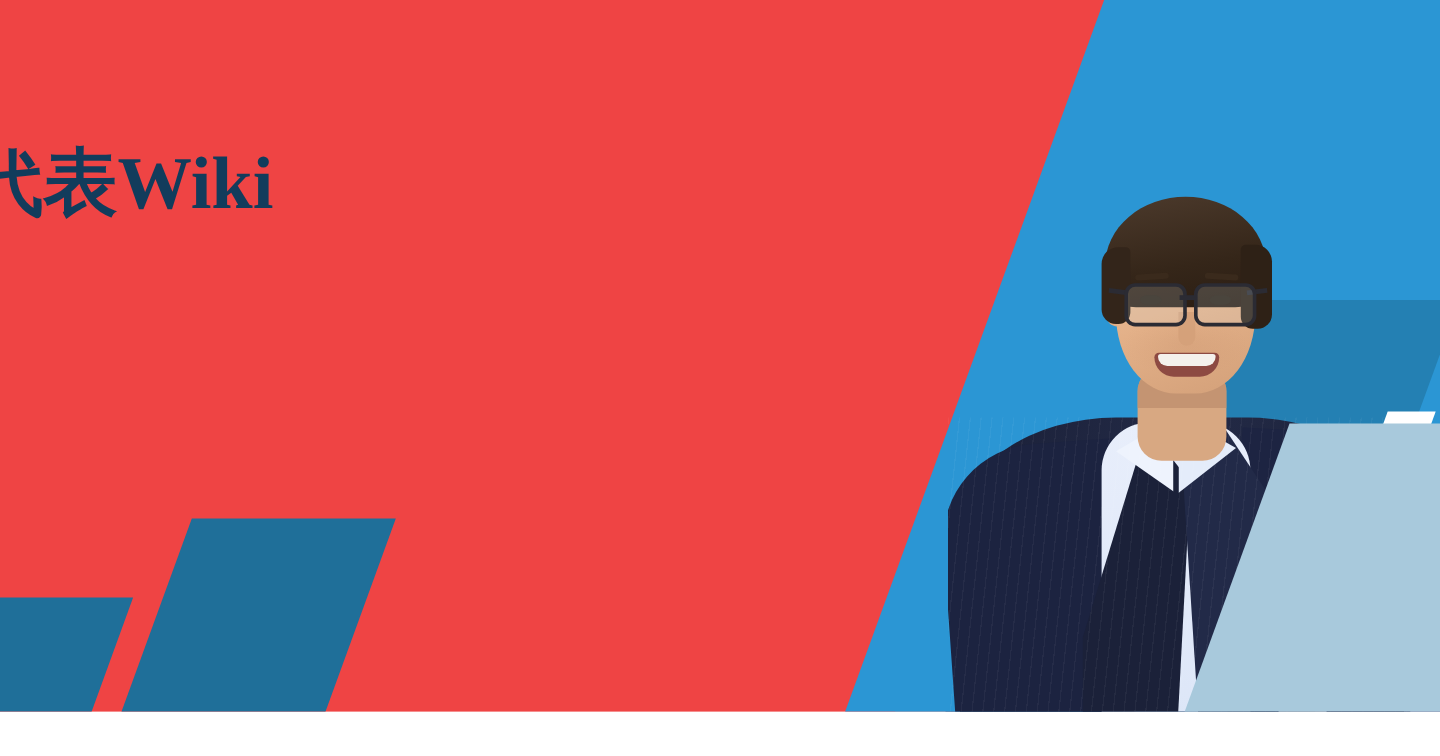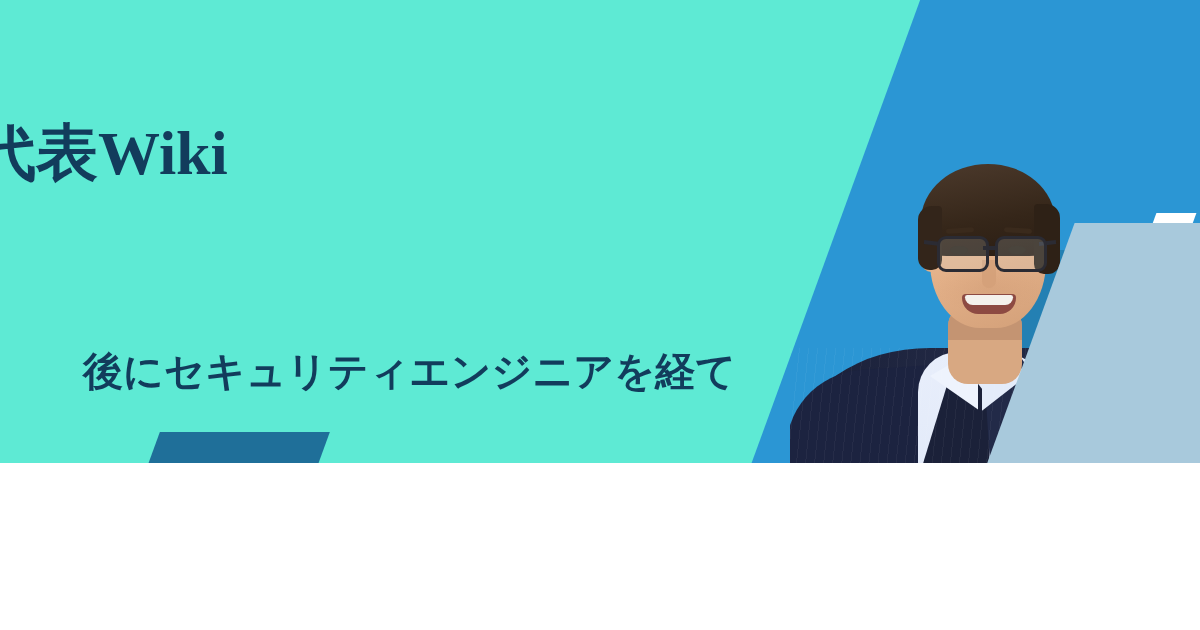--- a/index.html
+++ b/index.html
@@ -2,21 +2,21 @@
 <html><head>
 <meta charset="utf-8">
 <style>
   html,body{margin:0;padding:0;}
   body{
     width:1200px;height:630px;overflow:hidden;
     background:#ffffff;
     font-family:"Liberation Sans", sans-serif;
   }
   #stage{
-    position:relative;width:1200px;height:463px;overflow:hidden;background:#5eead4;
+    position:relative;width:1200px;height:593px;overflow:hidden;background:#ef4444;
   }
 
   
   .band{position:absolute;pointer-events:none;}
 
   
   #band-blue-main{
     top:-40px;right:-120px;width:520px;height:740px;
     background:#2b96d4;
     transform:skewX(-20deg);
@@ -284,17 +284,16 @@
     <div class="p" id="glass-r"></div>
     <div class="p" id="glass-bridge"></div>
   </div>
 
   <div class="band" id="band-white-br"></div>
   <div class="band" id="band-light-br"></div>
 
   <div id="title">代表Wiki</div>
 
   <div id="subtitle">
-    <span class="sub-line">後にセキュリティエンジニアを経て</span>
     
   </div>
 
 </div>
 
 </body></html>

